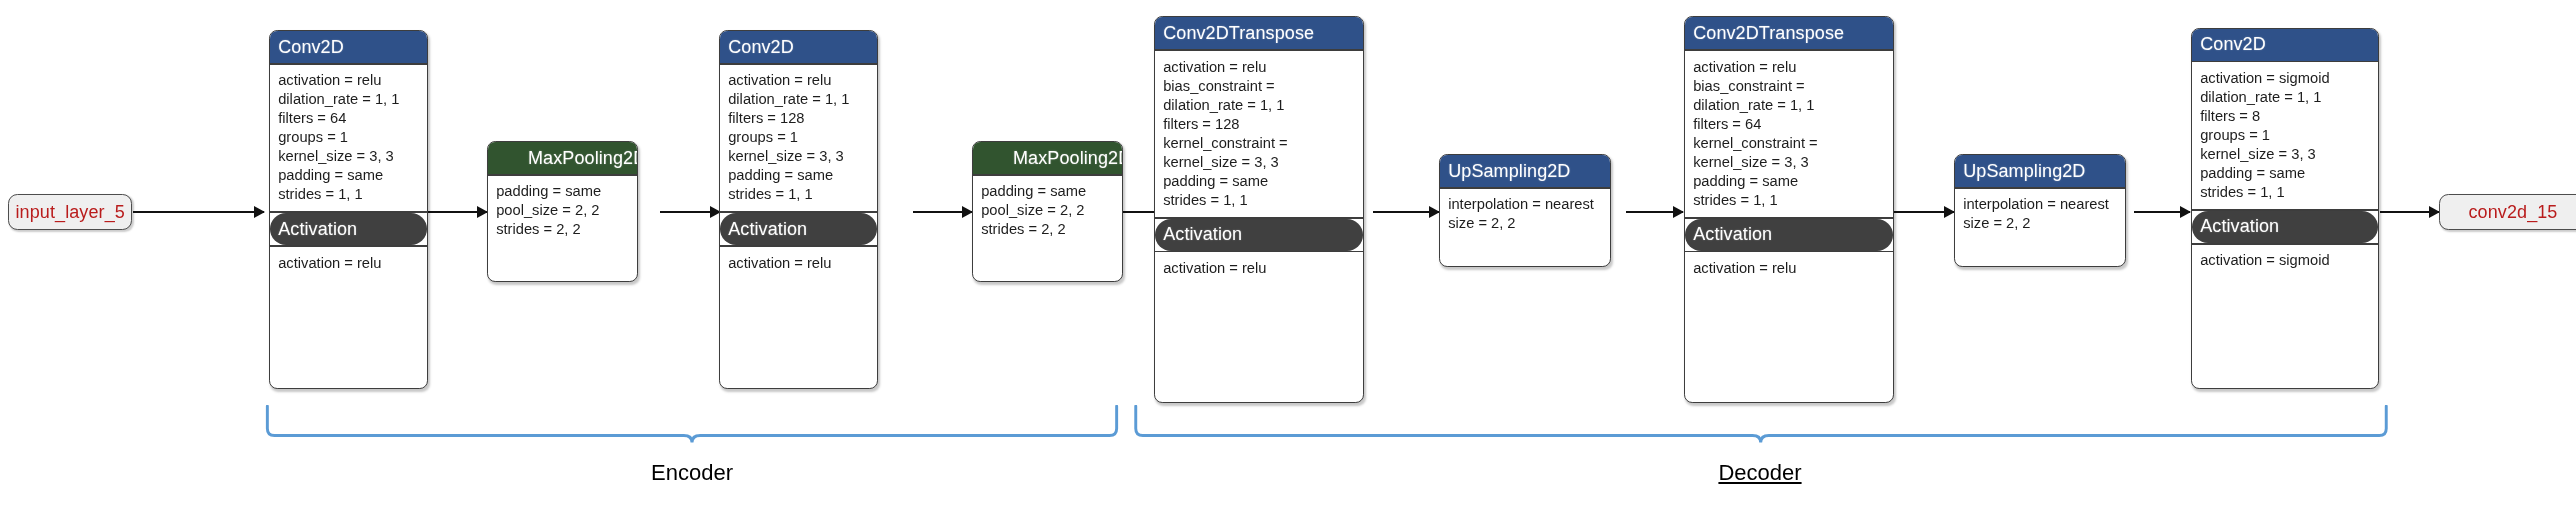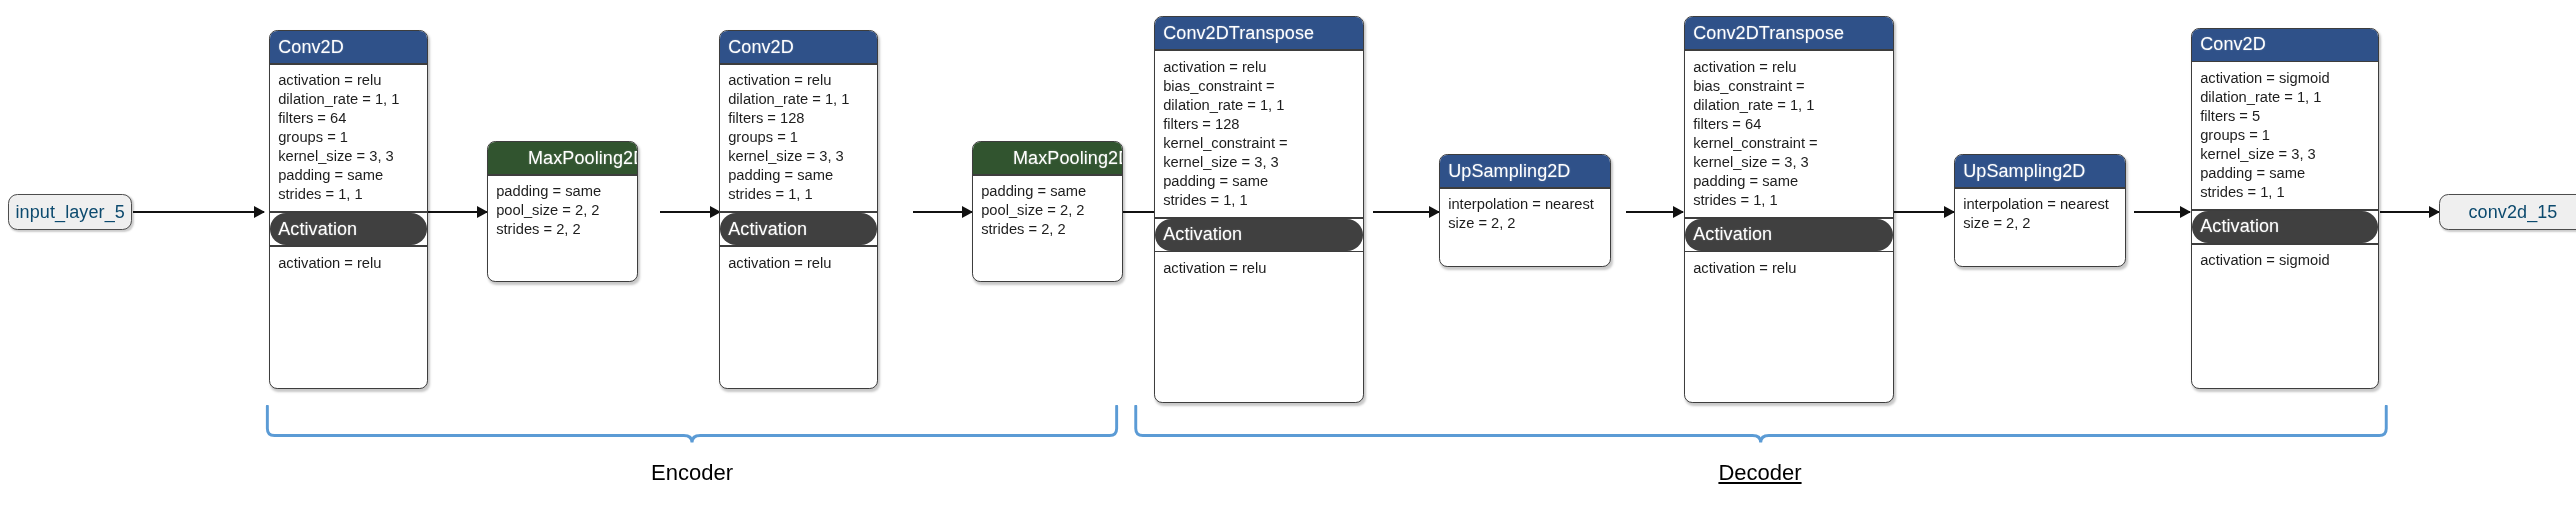--- a/index.html
+++ b/index.html
@@ -23,21 +23,21 @@
   .pill {
     position: absolute;
     box-sizing: border-box;
     background: #efefef;
     border: 1.8px solid #4d4d4d;
     border-radius: 9.4px;
     display: flex;
     align-items: center;
     justify-content: center;
     font-size: 18px;
-    color: #0c4a6e;
+    color: #b91c1c;
     letter-spacing: 0.1px;
     box-shadow: 1.2px 1.8px 1.8px rgba(0,0,0,.20);
   }
 
   
   .card {
     position: absolute;
     box-sizing: border-box;
     background: #ffffff;
     border: 1.8px solid #3d3d3d;
@@ -274,21 +274,21 @@
   </div>
 
   <div class="card" style="left:2191px; top:27.6px; width:188px; height:361px;">
     <div class="card-header hdr-blue">
       <span>Conv2D</span>
     </div>
     <div class="divline"></div>
     <div class="card-body">
       <div class="param">activation = sigmoid</div>
       <div class="param">dilation_rate = 1, 1</div>
-      <div class="param">filters = 5</div>
+      <div class="param">filters = 8</div>
       <div class="param">groups = 1</div>
       <div class="param">kernel_size = 3, 3</div>
       <div class="param">padding = same</div>
       <div class="param">strides = 1, 1</div>
     </div>
     <div class="divline"></div>
     <div class="card-header hdr-red">
       <span>Activation</span>
     </div>
     <div class="divline"></div>

